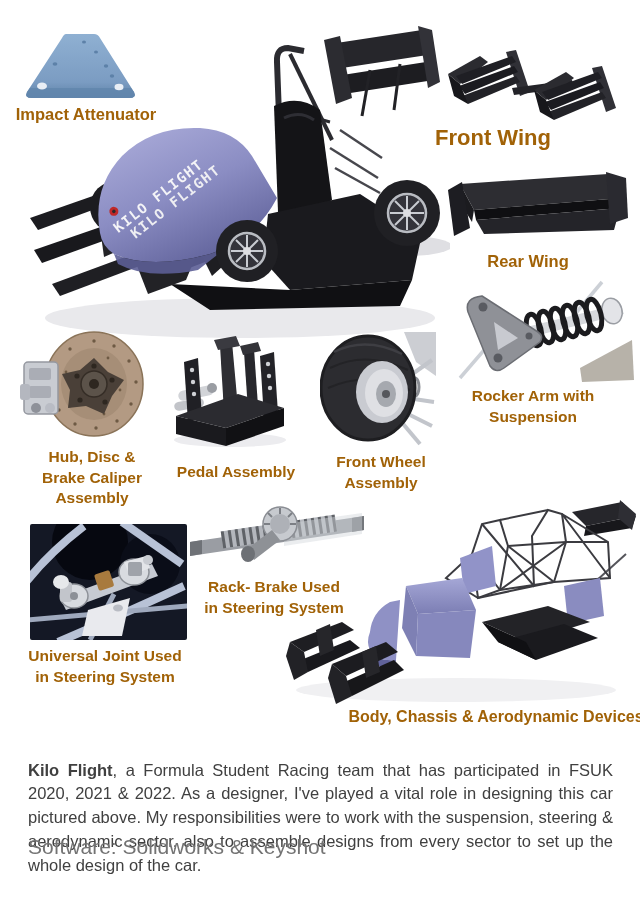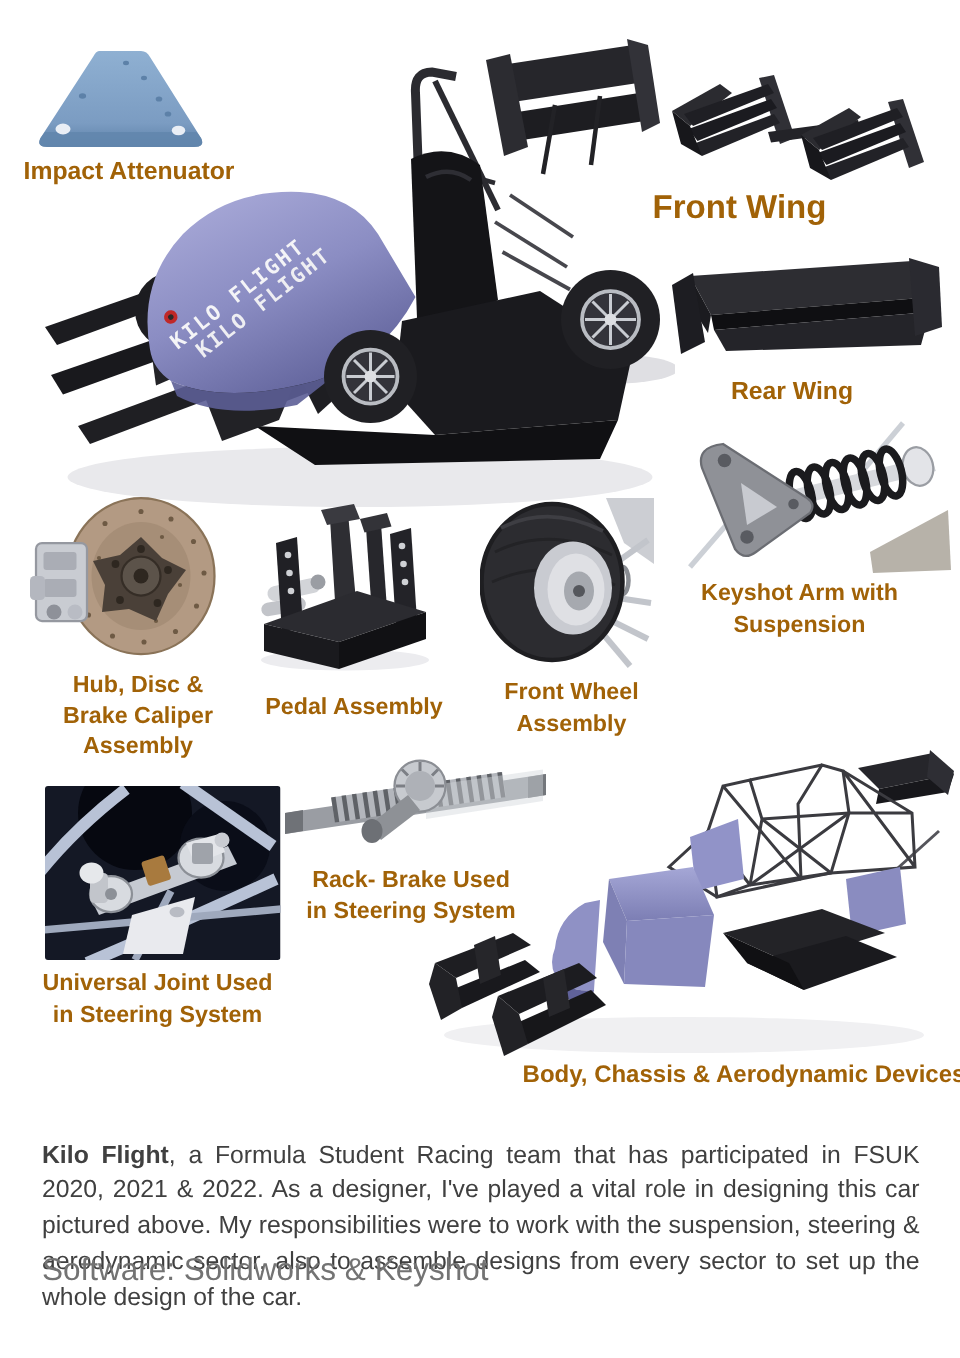--- a/index.html
+++ b/index.html
@@ -201,21 +201,21 @@
       </g>
 
       <path d="M30 16 L86 52 Q92 56 88 62 L52 88 Q44 94 38 86 L16 32 Q12 18 30 16 Z" fill="#8f9197" stroke="#6b6d73" stroke-width="1.5"></path>
       <path d="M42 42 L66 58 L46 70 Z" fill="#c8cad0"></path>
       <circle cx="31" cy="27" r="4.5" fill="#595b61"></circle>
       <circle cx="46" cy="78" r="4.5" fill="#595b61"></circle>
       <circle cx="77" cy="56" r="3.5" fill="#595b61"></circle>
     </svg>
   </div>
   <div class="label" style="left:533px;top:386px;">
-    <div>Keyshot Arm with</div>
+    <div>Rocker Arm with</div>
     <div>Suspension</div>
   </div>
 
   <div class="fig" style="left:20px;top:328px;">
     <svg width="128" height="118" viewBox="0 0 128 118">
       <ellipse cx="74" cy="56" rx="49" ry="52" fill="#b39a83" stroke="#8a7358" stroke-width="1.5"></ellipse>
       <ellipse cx="74" cy="56" rx="33" ry="36" fill="#a68e77"></ellipse>
       <g fill="#6e5a44">
         <circle cx="74" cy="13" r="1.7"></circle>
           <circle cx="94" cy="18" r="1.7"></circle>

